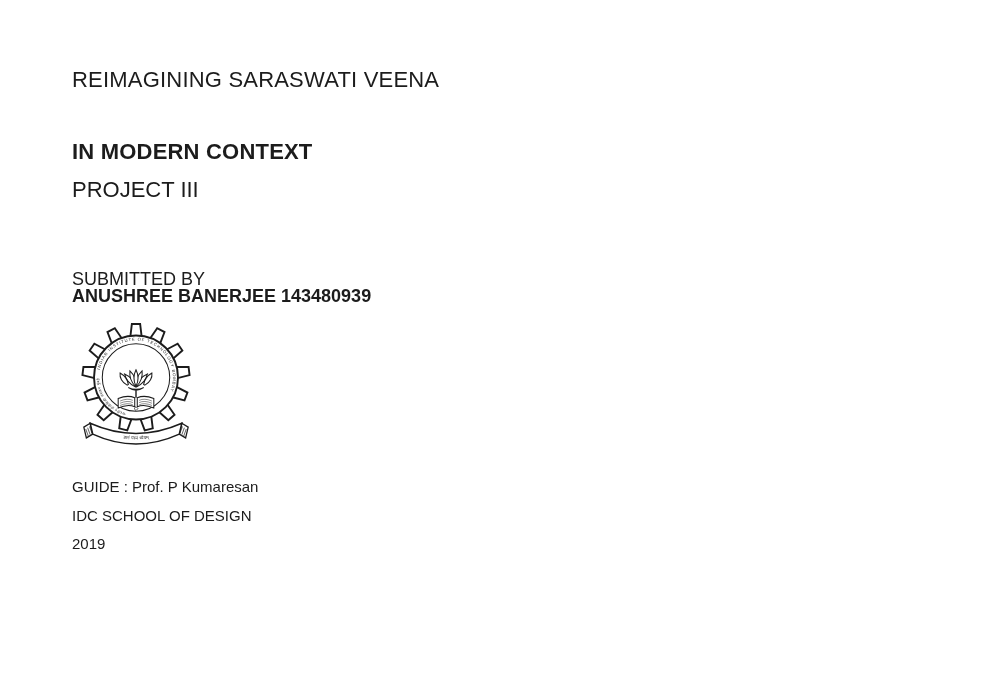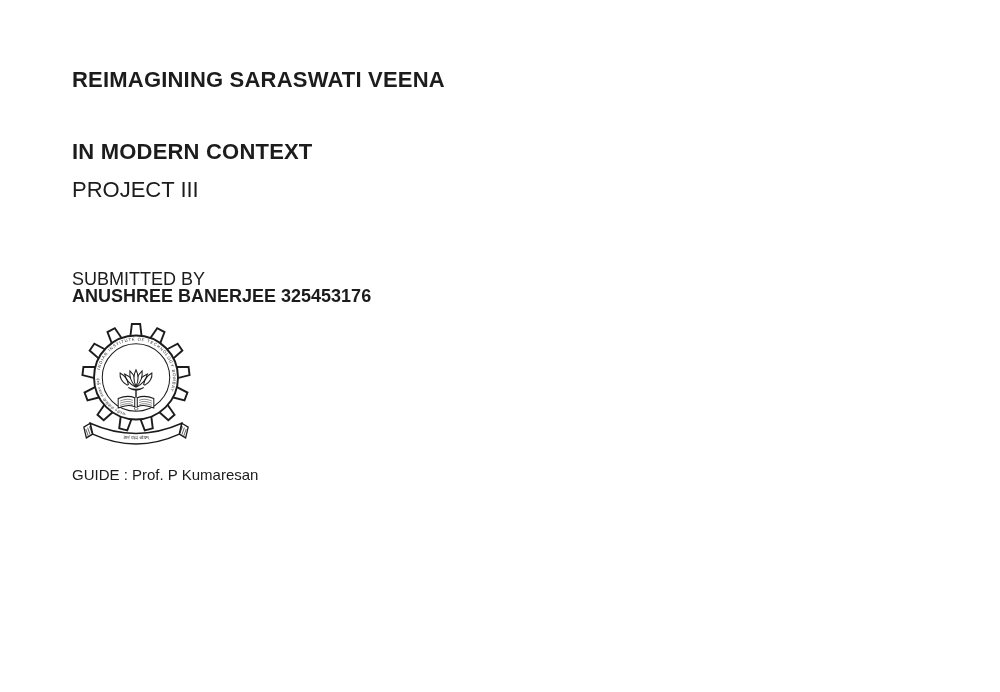--- a/index.html
+++ b/index.html
@@ -17,21 +17,21 @@
     color: #1c1c1c;
   }
   .doc-title {
     position: absolute;
     left: 72px;
     top: 66px;
     font-size: 22px;
     line-height: 28px;
     letter-spacing: 0.2px;
   }
-  .doc-title .line1 { font-weight: 700; display: block; }
+  .doc-title .line1 { font-weight: 400; display: block; }
   .doc-title .line2 { font-weight: 700; display: block; margin-top: 44px; }
   .project-label {
     position: absolute;
     left: 72px;
     top: 176px;
     font-size: 22px;
     line-height: 28px;
     font-weight: 400;
   }
   .submission {
@@ -50,21 +50,21 @@
     height: 142px;
   }
   .footer-block {
     position: absolute;
     left: 72px;
     top: 467px;
     font-size: 15px;
     line-height: 16.6px;
     font-weight: 400;
   }
-  .footer-block div { white-space: nowrap; }
+  .footer-block div { white-space: nowrap; margin-top: 12px; }
   svg .ln  { stroke: #1c1c1c; fill: none; }
   svg .fw  { stroke: #1c1c1c; fill: #ffffff; }
   svg .ring-txt {
     font-family: "Liberation Sans", "DejaVu Sans", sans-serif;
     font-size: 6.5px;
     letter-spacing: 1.3px;
     fill: #2a2a2a;
   }
   svg .ring-txt-hi {
     font-family: "DejaVu Sans", sans-serif;
@@ -85,21 +85,21 @@
 
   <div class="doc-title">
     <span class="line1">REIMAGINING SARASWATI VEENA</span>
     <span class="line2">IN MODERN CONTEXT</span>
   </div>
 
   <div class="project-label">PROJECT III</div>
 
   <div class="submission">
     <div>SUBMITTED BY</div>
-    <div class="author">ANUSHREE BANERJEE 325453176</div>
+    <div class="author">ANUSHREE BANERJEE 143480939</div>
   </div>
 
   <div class="logo-wrap">
     <svg viewBox="0 0 220 222" width="140" height="142">
       <defs>
         <path id="tooth" d="M101,33 L103.5,12 L116.5,12 L119,33 Z"></path>
         <path id="ringPathEn" d="M52,96 A58,58 0 0 1 110,38 A58,58 0 0 1 168,96 A58,58 0 0 1 110,154" fill="none"></path>
         <path id="ringPathHi" d="M110,154 A58,58 0 0 1 52,96 A58,58 0 0 1 110,38" fill="none"></path>
         <path id="mottoPath" d="M46,178 Q110,209 174,178" fill="none"></path>
         <path id="petal" d="M110,110 C106,102 106,92 110,84 C114,92 114,102 110,110 Z"></path>
@@ -162,15 +162,17 @@
         <path class="fw" d="M38,168 Q110,200 182,168 L178,185 Q110,216 42,185 Z" stroke-width="2.4"></path>
         <text class="motto-txt" text-anchor="middle">
           <textPath href="#mottoPath" startOffset="50%">ज्ञानं परमं ध्येयम्</textPath>
         </text>
       </g>
     </svg>
   </div>
 
   <div class="footer-block">
     <div>GUIDE : Prof. P Kumaresan</div>
+    <div>IDC SCHOOL OF DESIGN</div>
+    <div>2019</div>
   </div>
 
 </div>
 
 </body></html>

